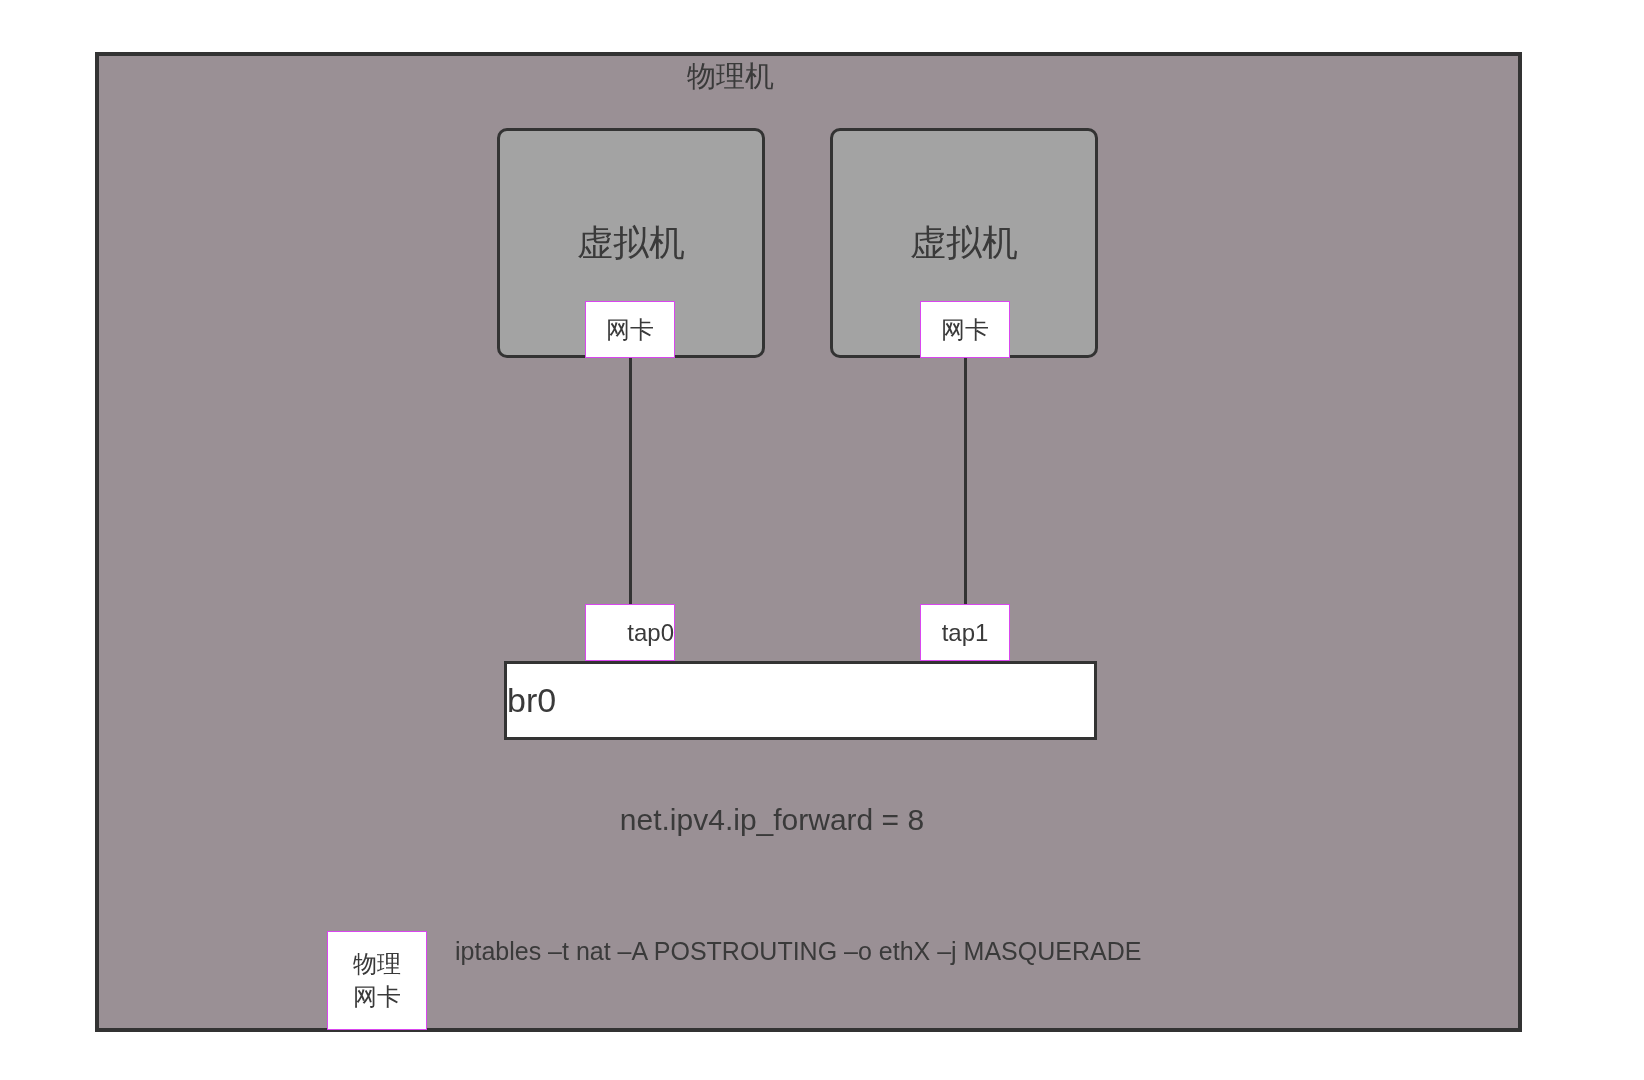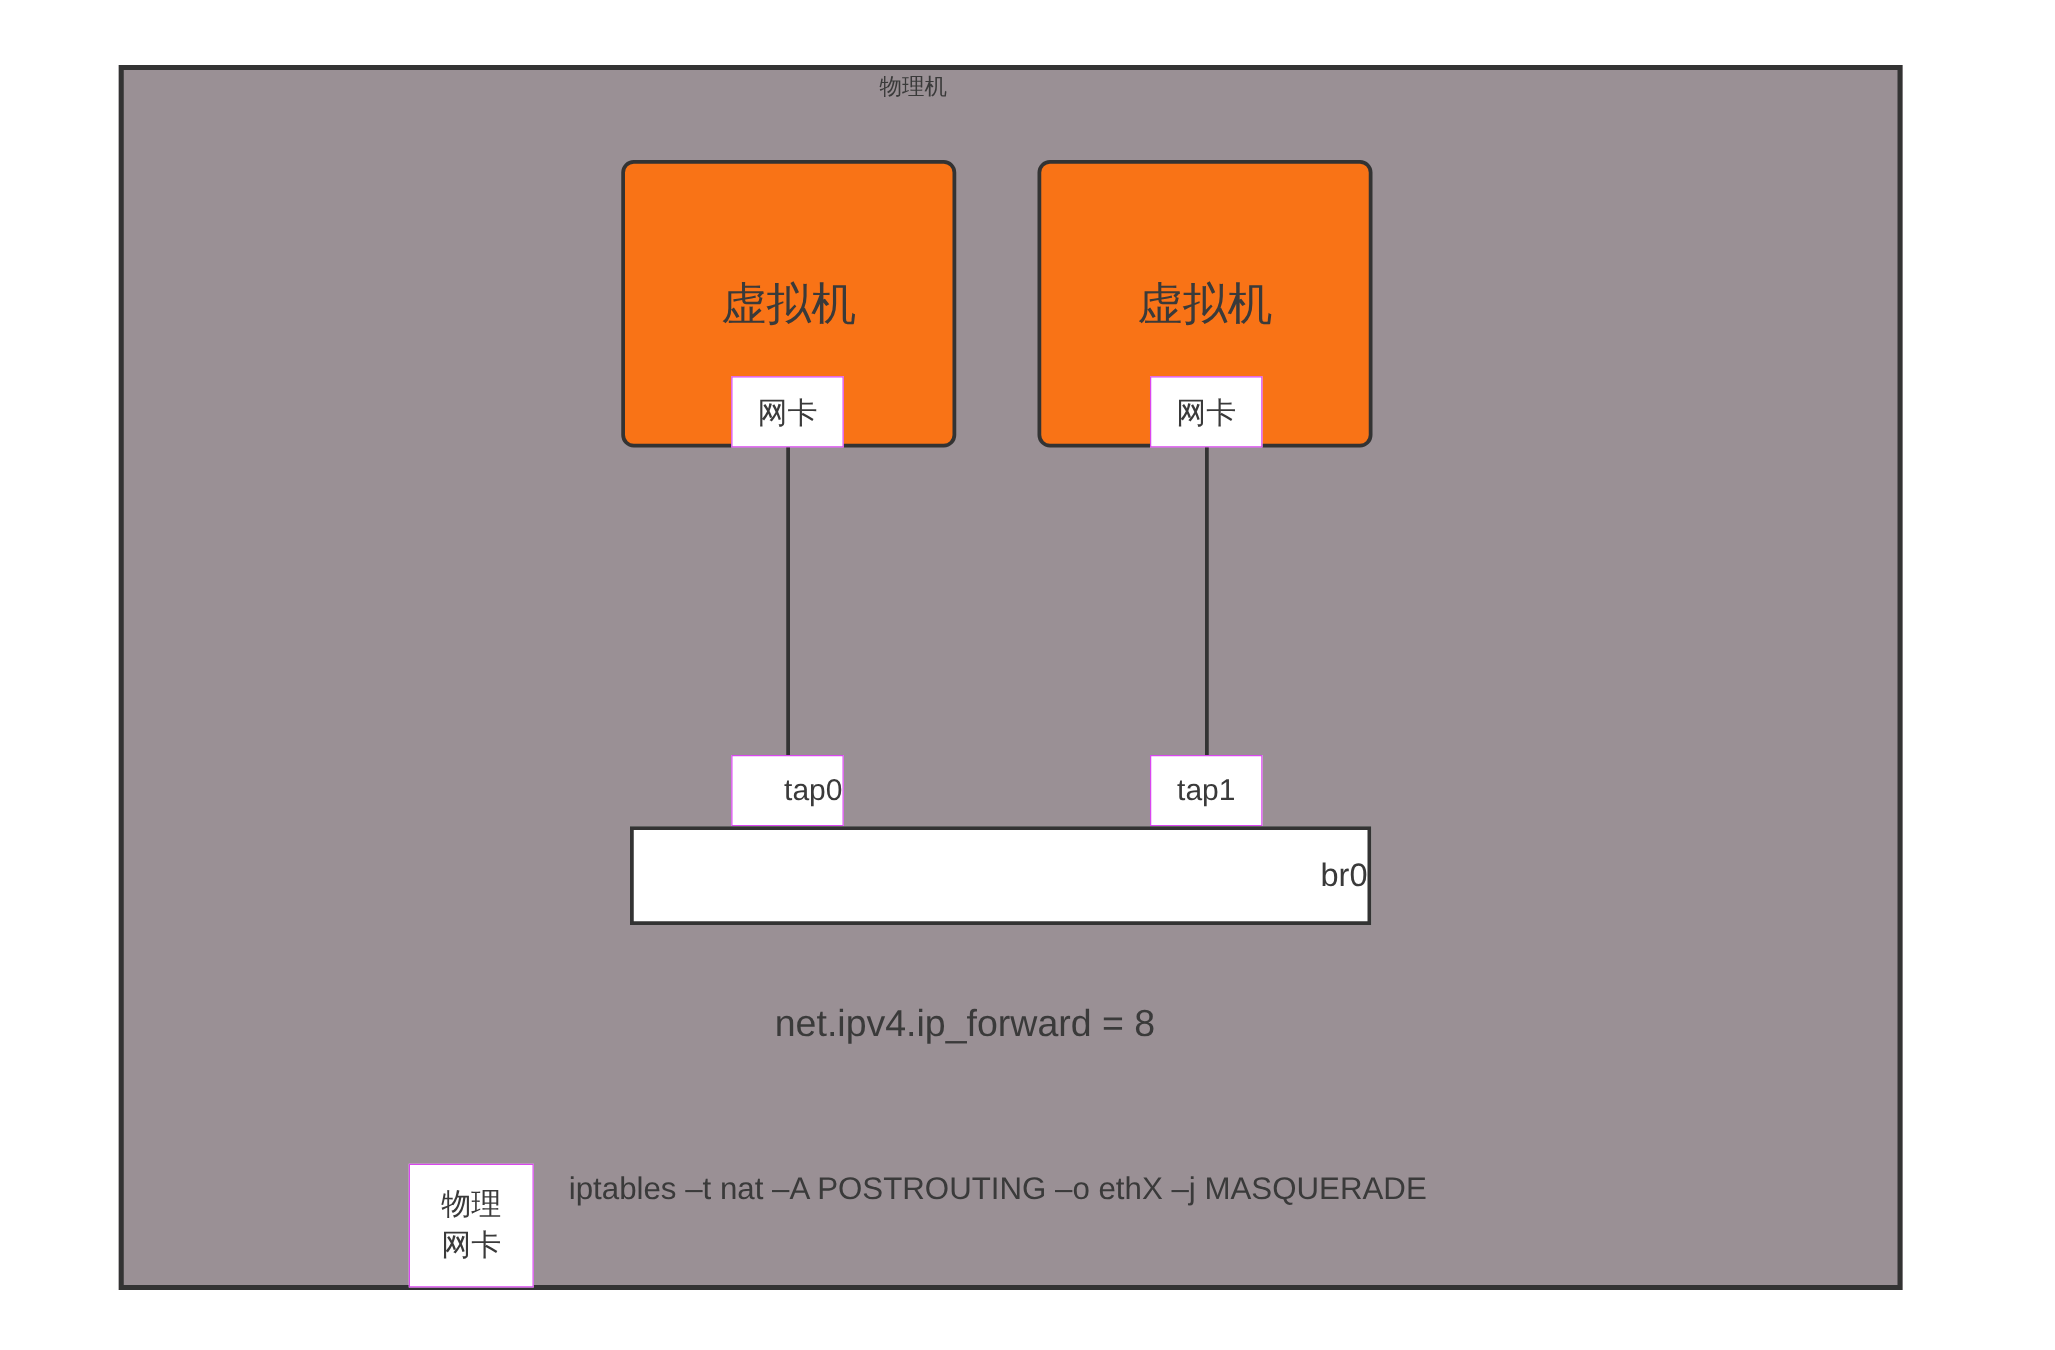--- a/index.html
+++ b/index.html
@@ -22,29 +22,29 @@
     width: 1427px; height: 980px;
     background: #9a9095;
     border: 4px solid #333333;
     box-sizing: border-box;
   }
   .host-title {
     position: absolute;
     left: 95px; top: 57px;
     width: 1271px;
     text-align: center;
-    font-size: 18px;
+    font-size: 29px;
     color: #3a3a3a;
   }
   
   .vm-box {
     position: absolute;
     top: 128px;
     width: 268px; height: 230px;
-    background: #f97316;
+    background: #a3a3a3;
     border: 3px solid #333333;
     border-radius: 10px;
     box-sizing: border-box;
     display: flex;
     align-items: center;
     justify-content: center;
   }
   .vm-box.vm1 { left: 497px; }
   .vm-box.vm2 { left: 830px; }
   .vm-label {
@@ -79,22 +79,22 @@
   
   .bridge-box {
     position: absolute;
     left: 504px; top: 661px;
     width: 593px; height: 79px;
     background: #ffffff;
     border: 3px solid #333333;
     box-sizing: border-box;
     display: flex;
     align-items: center;
-    justify-content: flex-end;
-    font-size: 26px;
+    justify-content: flex-start;
+    font-size: 34px;
     color: #3a3a3a;
   }
   
   .sysctl-text {
     position: absolute;
     left: 404px; top: 803px;
     width: 736px;
     text-align: center;
     font-size: 30px;
     color: #3a3a3a;

